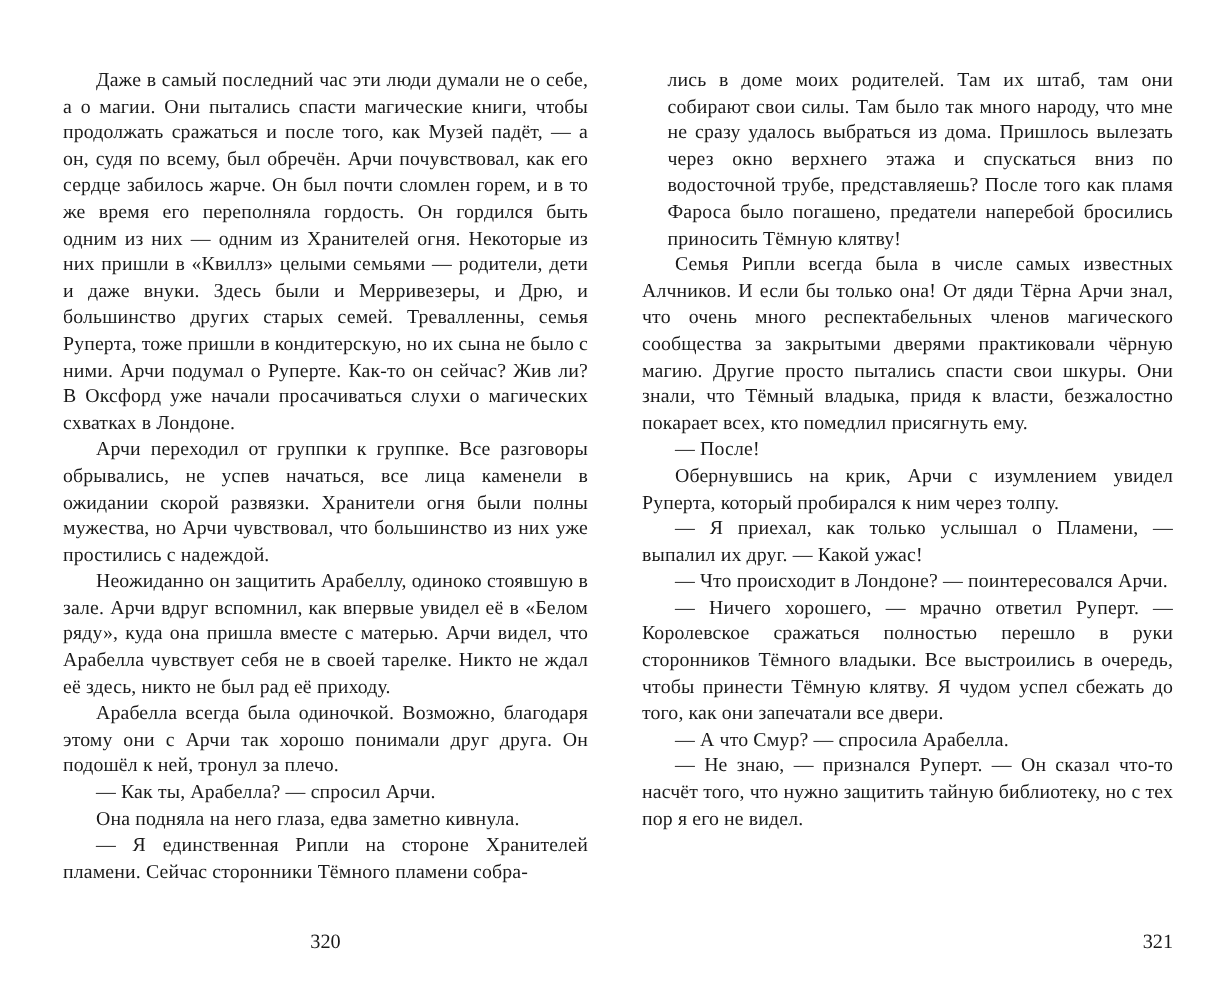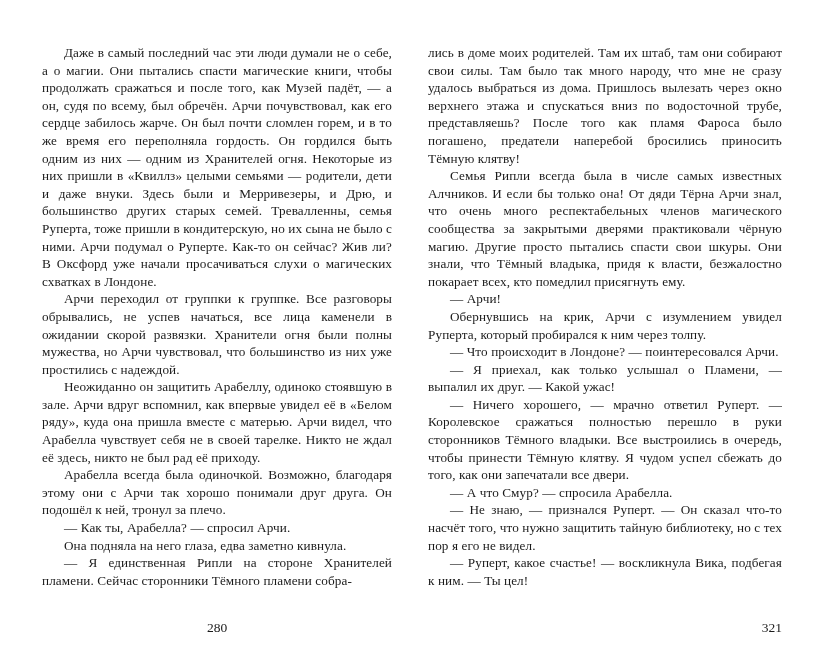--- a/index.html
+++ b/index.html
@@ -35,20 +35,21 @@
     line-height: 17.6px;
     letter-spacing: 0.1px;
   }
   p.para {
     margin: 0;
     padding: 0;
     text-indent: 22px;
   }
   p.para.no-indent {
     text-indent: 0;
+    margin-left: 17px;
   }
   .folio {
     position: absolute;
     bottom: 20px;
     text-align: center;
     font-size: 13.5px;
     color: #1a1a1a;
   }
   .page.left  .folio { left: 42px; right: 18px; }
   .page.right .folio { left: 18px; right: 38px; text-align: right; }
@@ -61,32 +62,31 @@
   <div class="page left">
     <div class="text">
       <p class="para">Даже в самый последний час эти люди думали не о себе, а о магии. Они пытались спасти магические книги, чтобы продолжать сражаться и после того, как Музей падёт, — а он, судя по всему, был обречён. Арчи почувствовал, как его сердце забилось жарче. Он был почти сломлен горем, и в то же время его переполняла гордость. Он гордился быть одним из них — одним из Хранителей огня. Некоторые из них пришли в «Квиллз» целыми семьями — родители, дети и даже внуки. Здесь были и Мерривезеры, и Дрю, и большинство других старых семей. Тревалленны, семья Руперта, тоже пришли в кондитерскую, но их сына не было с ними. Арчи подумал о Руперте. Как-то он сейчас? Жив ли? В Оксфорд уже начали просачиваться слухи о магических схватках в Лондоне.</p>
       <p class="para">Арчи переходил от группки к группке. Все разговоры обрывались, не успев начаться, все лица каменели в ожидании скорой развязки. Хранители огня были полны мужества, но Арчи чувствовал, что большинство из них уже простились с надеждой.</p>
       <p class="para">Неожиданно он защитить Арабеллу, одиноко стоявшую в зале. Арчи вдруг вспомнил, как впервые увидел её в «Белом ряду», куда она пришла вместе с матерью. Арчи видел, что Арабелла чувствует себя не в своей тарелке. Никто не ждал её здесь, никто не был рад её приходу.</p>
       <p class="para">Арабелла всегда была одиночкой. Возможно, благодаря этому они с Арчи так хорошо понимали друг друга. Он подошёл к ней, тронул за плечо.</p>
       <p class="para">— Как ты, Арабелла? — спросил Арчи.</p>
       <p class="para">Она подняла на него глаза, едва заметно кивнула.</p>
       <p class="para">— Я единственная Рипли на стороне Хранителей пламени. Сейчас сторонники Тёмного пламени собра-</p>
     </div>
-    <div class="folio">280</div>
+    <div class="folio">320</div>
   </div>
 
   <div class="page right">
     <div class="text">
       <p class="para no-indent">лись в доме моих родителей. Там их штаб, там они собирают свои силы. Там было так много народу, что мне не сразу удалось выбраться из дома. Пришлось вылезать через окно верхнего этажа и спускаться вниз по водосточной трубе, представляешь? После того как пламя Фароса было погашено, предатели наперебой бросились приносить Тёмную клятву!</p>
       <p class="para">Семья Рипли всегда была в числе самых известных Алчников. И если бы только она! От дяди Тёрна Арчи знал, что очень много респектабельных членов магического сообщества за закрытыми дверями практиковали чёрную магию. Другие просто пытались спасти свои шкуры. Они знали, что Тёмный владыка, придя к власти, безжалостно покарает всех, кто помедлил присягнуть ему.</p>
-      <p class="para">— Арчи!</p>
+      <p class="para">— После!</p>
       <p class="para">Обернувшись на крик, Арчи с изумлением увидел Руперта, который пробирался к ним через толпу.</p>
+      <p class="para">— Я приехал, как только услышал о Пламени, — выпалил их друг. — Какой ужас!</p>
       <p class="para">— Что происходит в Лондоне? — поинтересовался Арчи.</p>
-      <p class="para">— Я приехал, как только услышал о Пламени, — выпалил их друг. — Какой ужас!</p>
       <p class="para">— Ничего хорошего, — мрачно ответил Руперт. — Королевское сражаться полностью перешло в руки сторонников Тёмного владыки. Все выстроились в очередь, чтобы принести Тёмную клятву. Я чудом успел сбежать до того, как они запечатали все двери.</p>
       <p class="para">— А что Смур? — спросила Арабелла.</p>
       <p class="para">— Не знаю, — признался Руперт. — Он сказал что-то насчёт того, что нужно защитить тайную библиотеку, но с тех пор я его не видел.</p>
-      <p class="para">— Руперт, какое счастье! — воскликнула Вика, подбегая к ним. — Ты цел!</p>
     </div>
     <div class="folio">321</div>
   </div>
 
 </div>
 
 </body></html>

